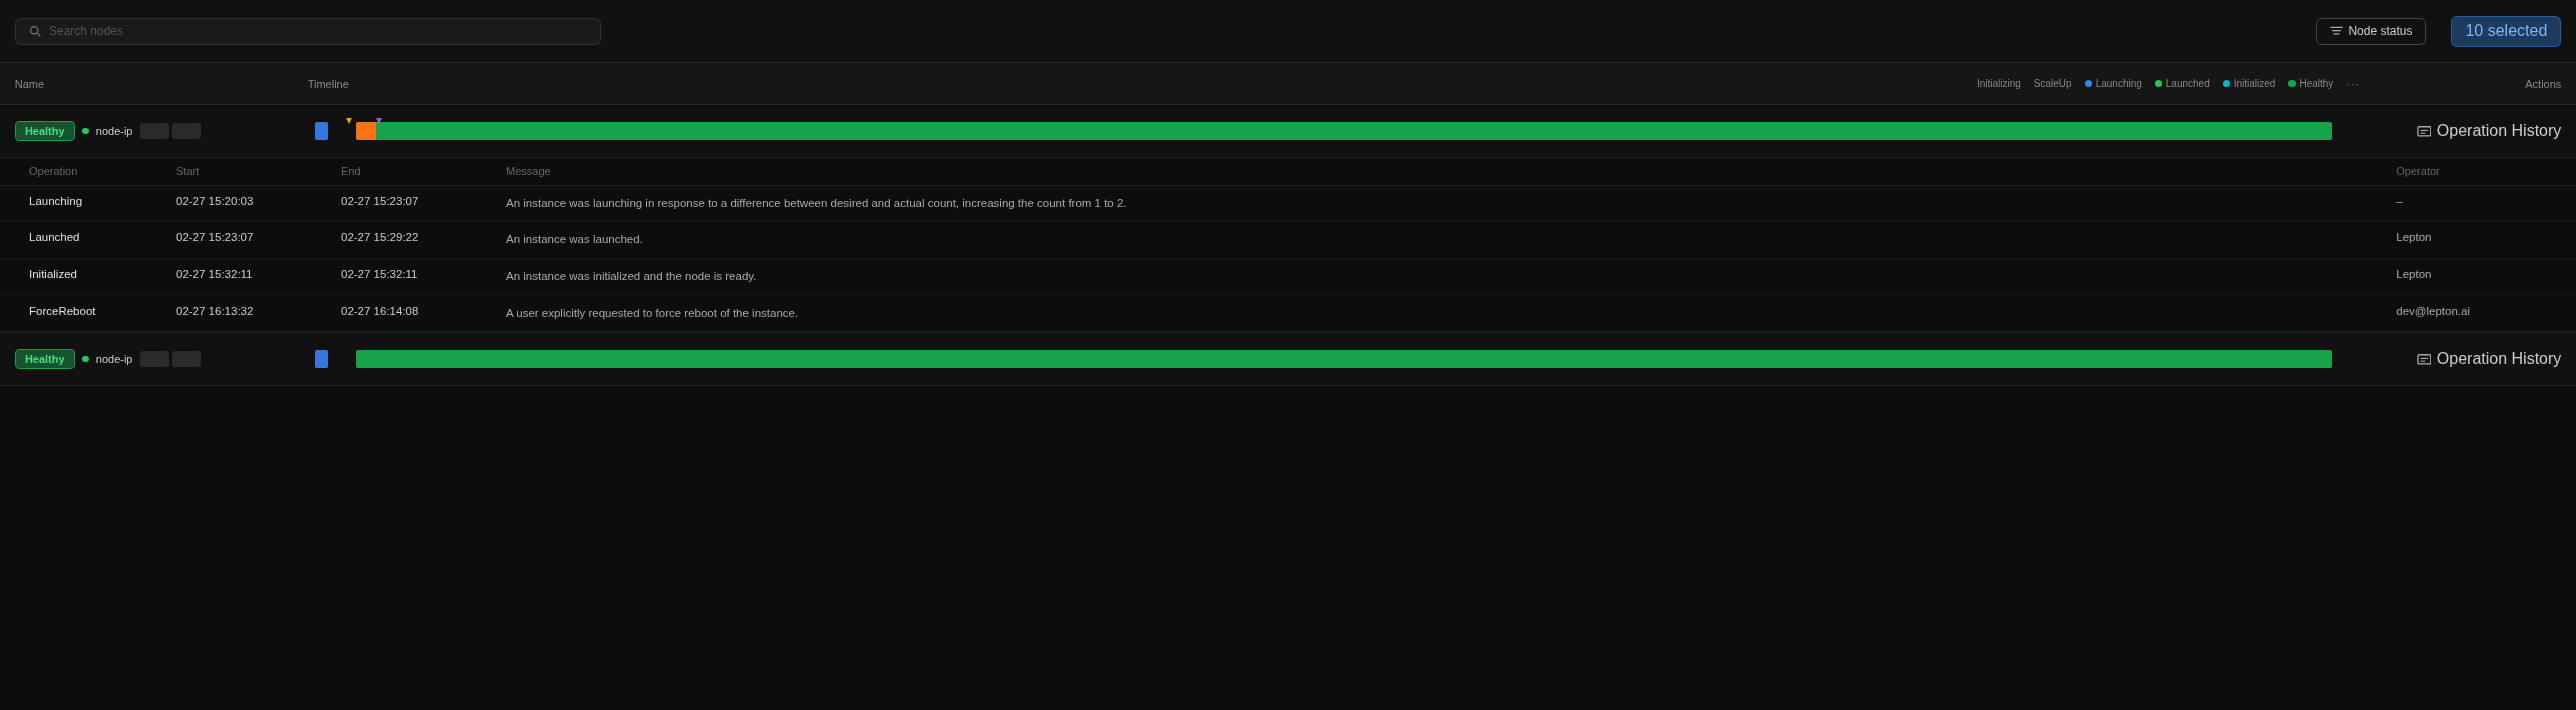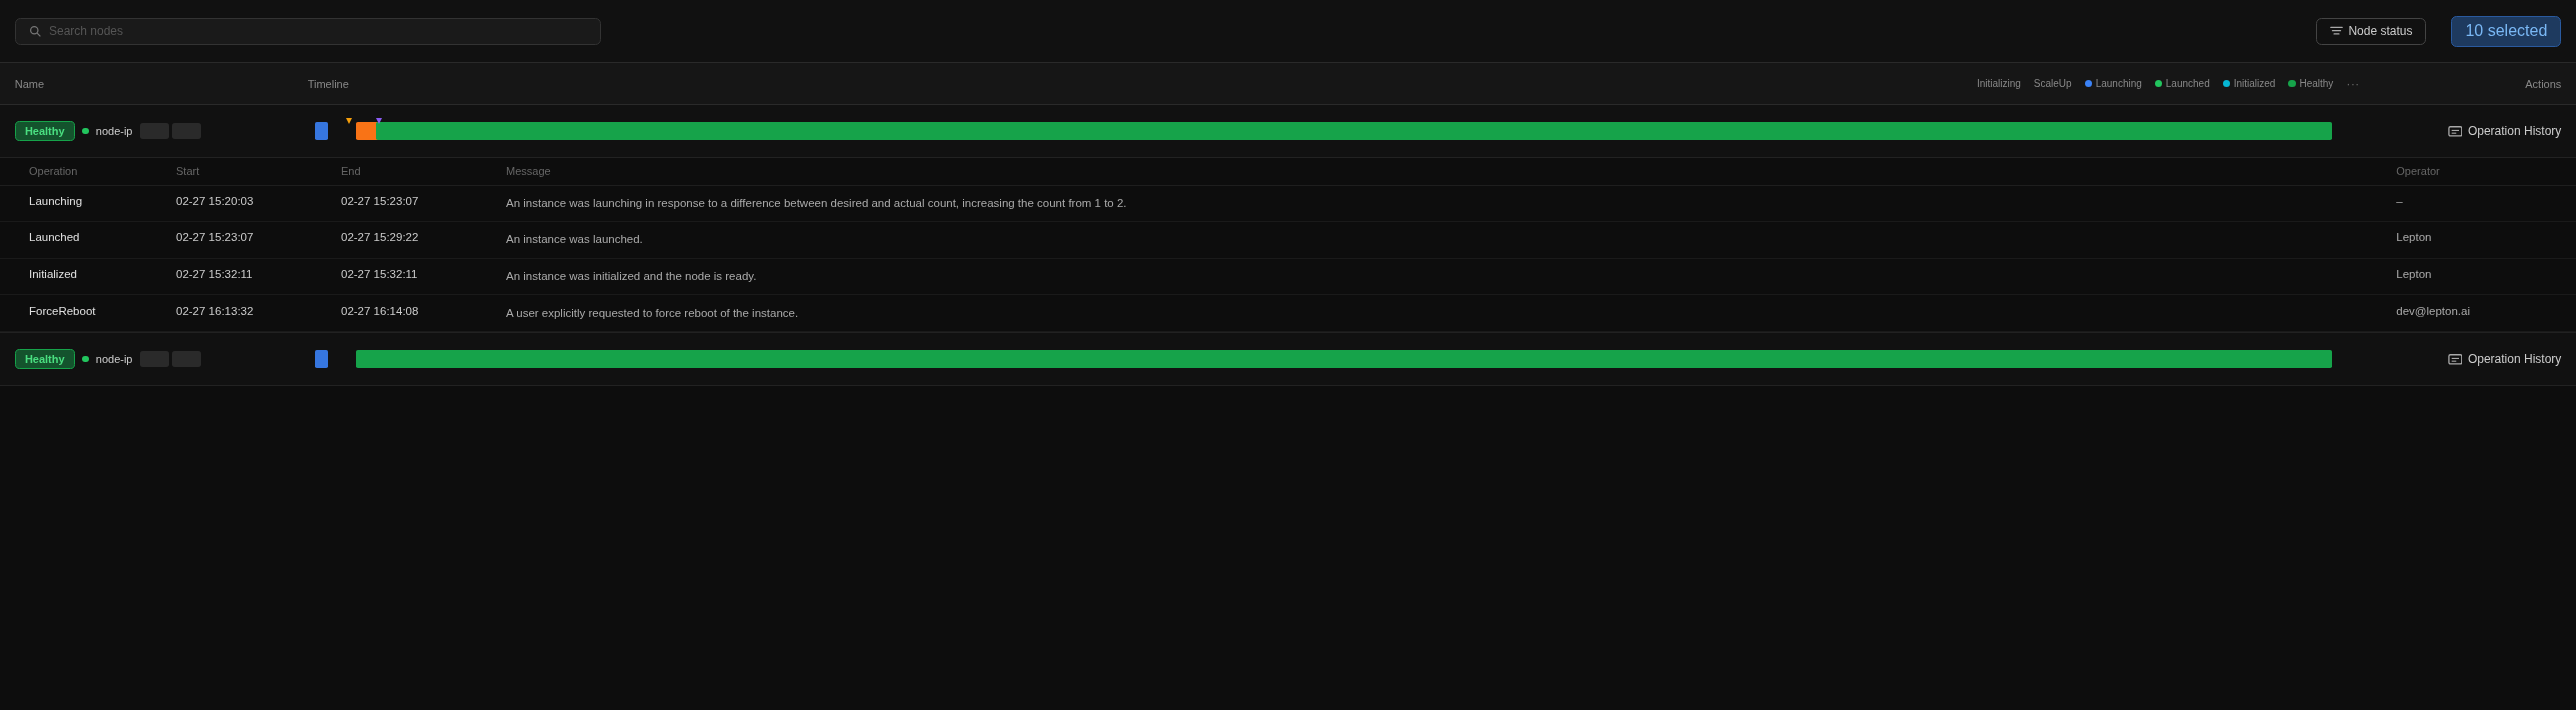--- a/index.html
+++ b/index.html
@@ -176,21 +176,21 @@
     }
 
     
     .op-history-btn {
       display: flex;
       align-items: center;
       justify-content: flex-end;
       gap: 5.5px;
       color: #ccc;
       cursor: pointer;
-      font-size: 12px;
+      font-size: 16px;
     }
     .op-history-icon {
       width: 14.7px; height: 14.7px;
       fill: none;
       stroke: #aaa;
       stroke-width: 1.5;
     }
 
     
     .op-history-section {

